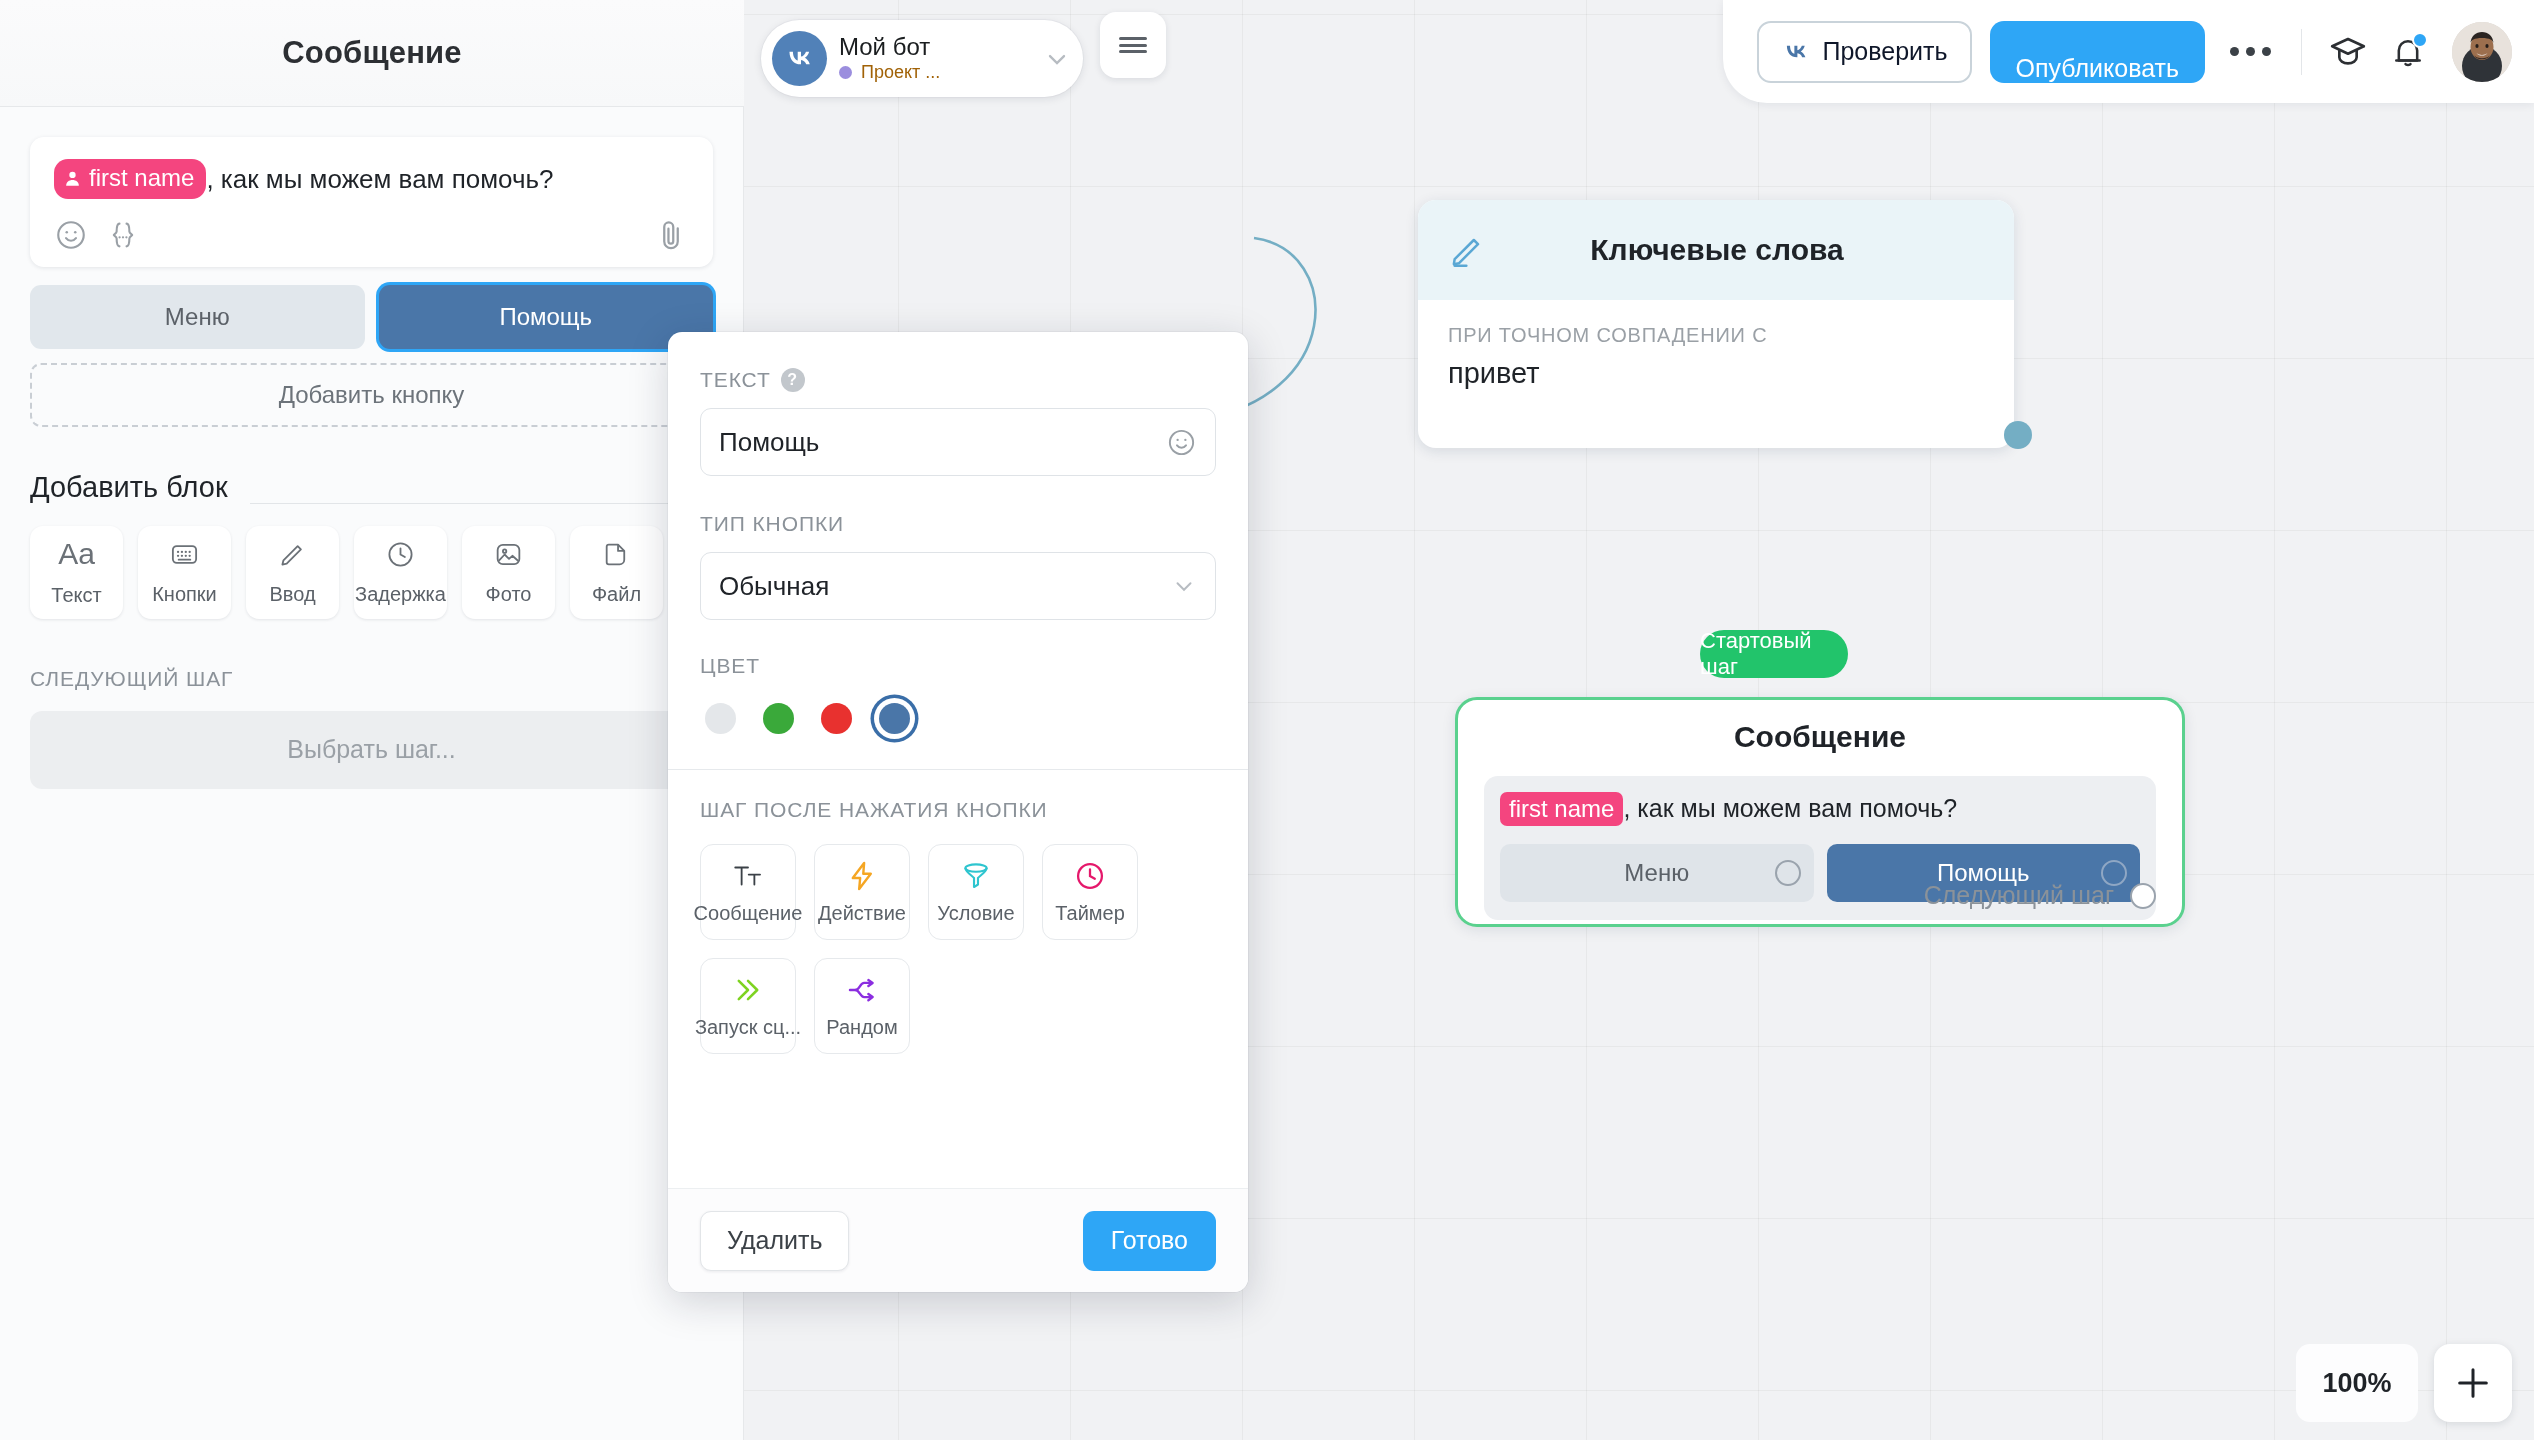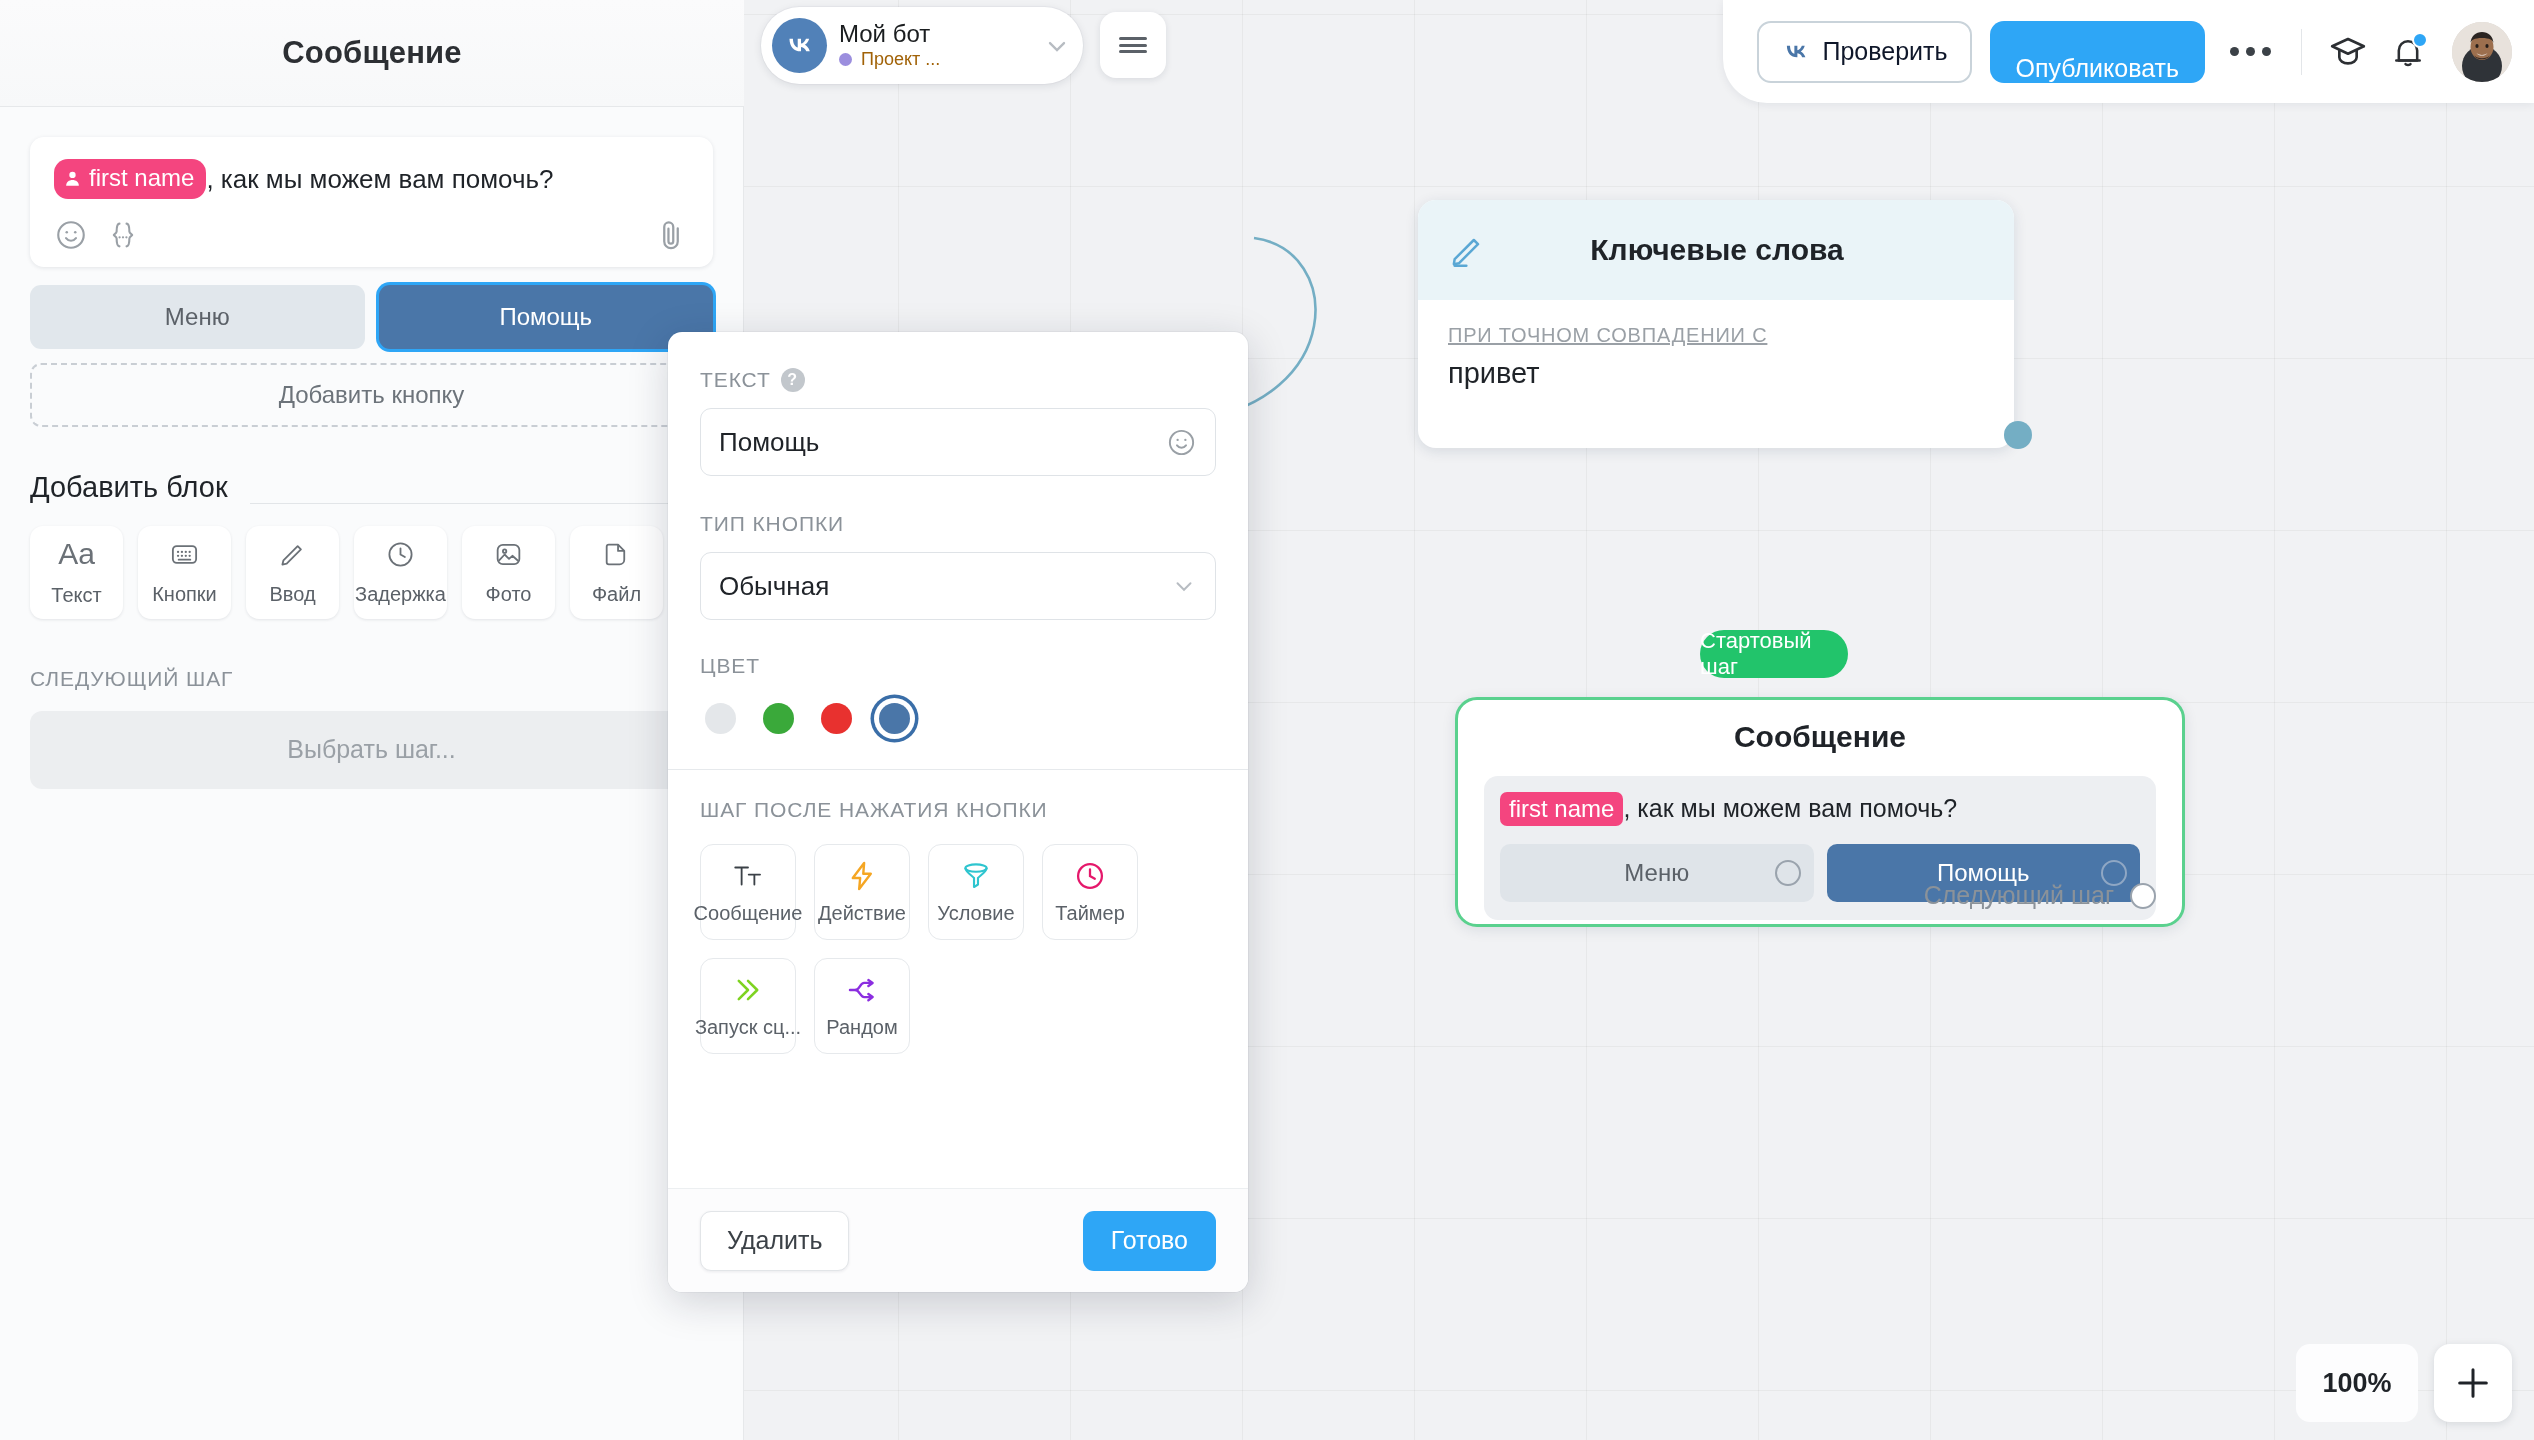--- a/index.html
+++ b/index.html
@@ -32,21 +32,21 @@
     position: absolute; left: 0; top: 0; width: 744px; height: 107px;
     background: linear-gradient(180deg,#fbfbfc 0%, #f7f8f9 100%);
     border-bottom: 1px solid #e6e8ea;
     display: flex; align-items: center; justify-content: center;
     pointer-events: auto;
   }
   .page-title { font-size: 31px; font-weight: bold; color: #2c2f33; letter-spacing: .2px; }
 
   
   .bot-pill {
-    position: absolute; left: 761px; top: 7px; width: 322px; height: 77px;
+    position: absolute; left: 761px; top: 20px; width: 322px; height: 77px;
     background: #fff; border-radius: 40px;
     box-shadow: 0 2px 8px rgba(20,30,50,.10), 0 0 0 1px rgba(20,30,50,.03);
     display: flex; align-items: center; padding: 0 12px 0 11px; gap: 12px;
     pointer-events: auto; cursor: pointer;
   }
   .vk-avatar {
     width: 55px; height: 55px; border-radius: 50%;
     background: #5181b8; color: #fff;
     display: flex; align-items: center; justify-content: center;
     flex-shrink: 0;
@@ -235,21 +235,21 @@
   .kw-head {
     height: 100px; background: #eaf4f8;
     display: flex; align-items: center; padding: 0 30px; position: relative;
   }
   .kw-title {
     flex: 1; text-align: center; font-size: 30px; font-weight: bold; color: #1f2328;
     padding-right: 38px;
   }
   .kw-body { padding: 24px 30px 0 30px; }
   .kw-sub {
-    font-size: 20px; letter-spacing: .8px; color: #9aa0a6; text-transform: uppercase; text-decoration: underline;
+    font-size: 20px; letter-spacing: .8px; color: #9aa0a6; text-transform: uppercase;
   }
   .kw-val { font-size: 29px; color: #1f2328; margin-top: 10px; }
   .port {
     position: absolute; width: 28px; height: 28px; border-radius: 50%;
     background: #74aec4; z-index: 12;
   }
 
   .start-badge {
     position: absolute; left: 1700px; top: 630px; width: 148px; height: 48px;
     background: #22c46b; border-radius: 24px; z-index: 11;

